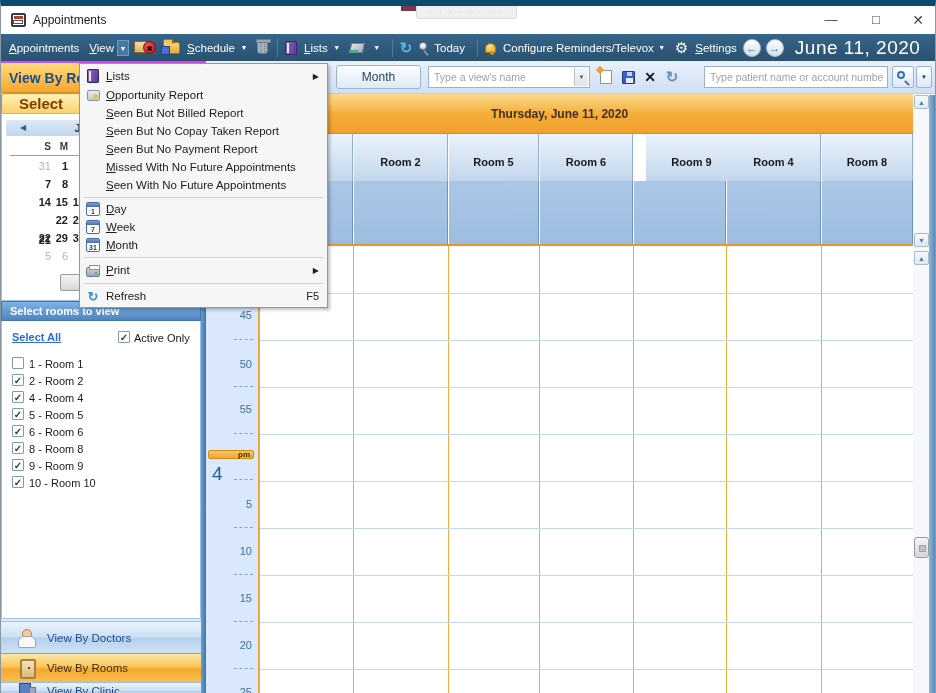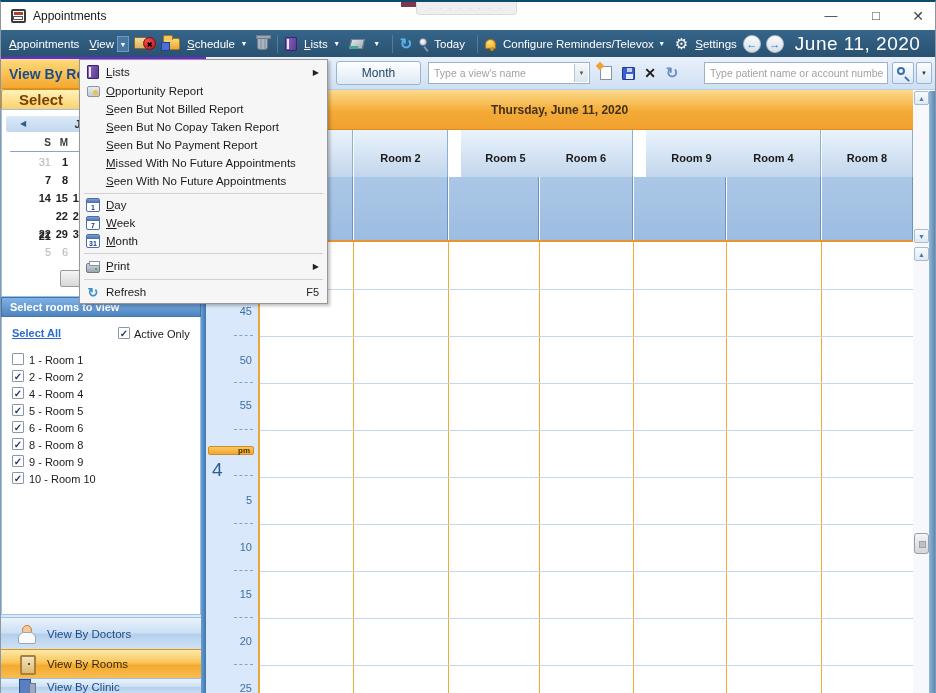--- a/index.html
+++ b/index.html
@@ -1,18 +1,18 @@
 <!DOCTYPE html>
 <html><head>
 <meta charset="utf-8">
 <style>
   html,body{margin:0;padding:0;background:#9a9a9a;}
   *{box-sizing:border-box;font-family:"Liberation Sans",sans-serif;}
-  #win{position:relative;width:936px;height:693px;background:#6d28d9;overflow:hidden;
-       border-left:1px solid #8a98a4;border-top:2px solid #0c4a6e;border-right:1px solid #8a98a4;}
+  #win{position:relative;width:936px;height:693px;background:#d946ef;overflow:hidden;
+       border-left:1px solid #8a98a4;border-top:6px solid #0c4a6e;border-right:1px solid #8a98a4;}
 
   
   #titlebar{position:absolute;left:0;top:0;right:0;height:28px;background:#fff;}
   #appicon{position:absolute;left:10px;top:7px;width:15px;height:14px;border:2px solid #3a3a3a;border-radius:2px;background:#fff;}
   #appicon:before{content:"";position:absolute;left:1px;top:1px;right:1px;height:3px;background:#b04030;}
   #appicon:after{content:"";position:absolute;left:1px;top:6px;width:8px;height:2px;box-shadow:0 0 0 1px #555;}
   #apptitle{position:absolute;left:32px;top:7px;font-size:12px;color:#1a1a1a;}
   .wctl{position:absolute;top:4px;width:30px;height:20px;text-align:center;font-size:13px;color:#444;line-height:20px;}
   #btn-min{left:815px;} #btn-max{left:860px;} #btn-close{left:902px;font-size:14px;}
   
@@ -247,21 +247,21 @@
         </div>
       <div id="search-drop">▼</div>
     </div>
 
     <div id="banner">Thursday, June 11, 2020</div>
     <div id="gutter"></div>
     <div id="gridbg"></div>
     <div id="headers">
         <div class="rh-cell" style="left: 54px; width: 93px;"></div>
         <div class="rh-cell" style="left: 148px; width: 94px; text-align: center;">Room 2</div>
-        <div class="rh-cell" style="left: 243px; width: 90px; margin-left: 12px;">Room 5</div>
+        <div class="rh-cell" style="left: 243px; width: 90px;">Room 5</div>
         <div class="rh-cell" style="left: 334px; width: 93px;">Room 6</div>
         <div class="rh-cell" style="left: 440px; width: 92px;">Room 9</div>
         <div class="rh-cell" style="left: 521px; width: 94px;">Room 4</div>
         <div class="rh-cell" style="left: 616px; width: 91px;">Room 8</div>
       </div>
     <div id="band">
         <div class="band-cell" style="left: 54px; width: 93px;"></div>
         <div class="band-cell" style="left: 148px; width: 94px;"></div>
         <div class="band-cell" style="left: 243px; width: 90px;"></div>
         <div class="band-cell" style="left: 334px; width: 93px;"></div>

